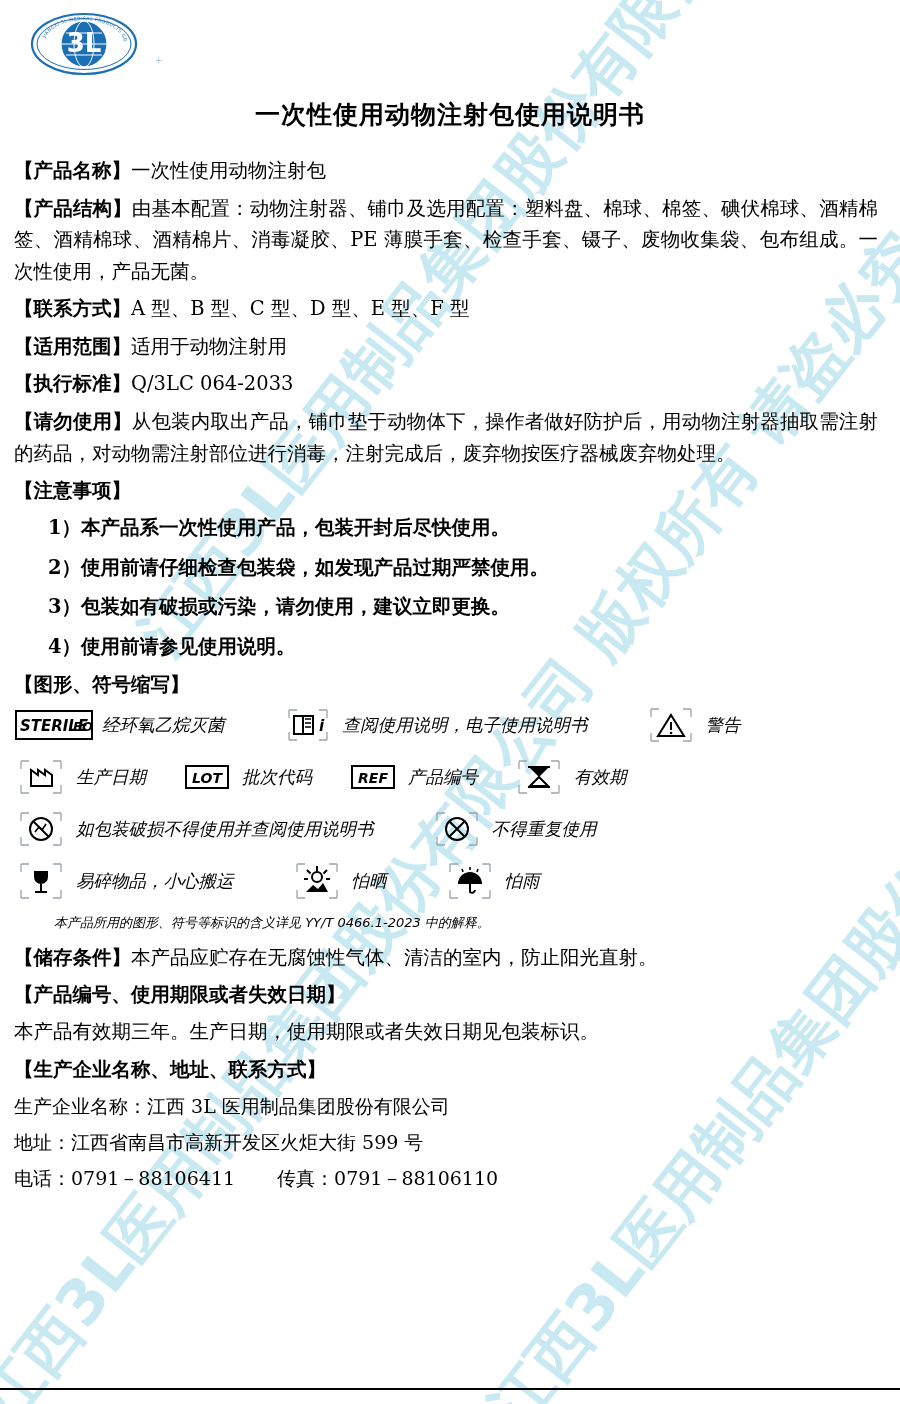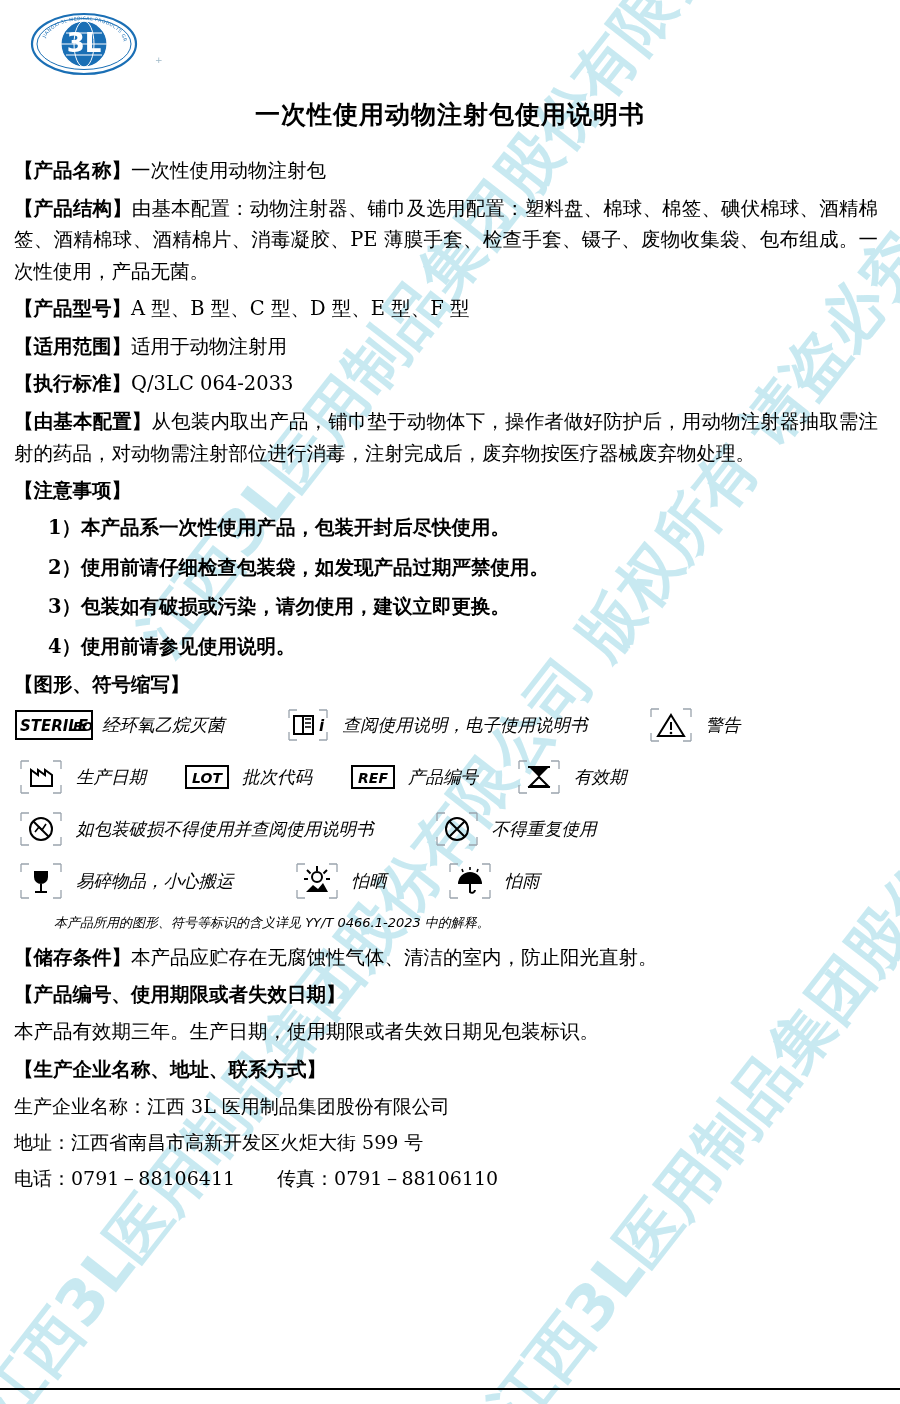--- a/index.html
+++ b/index.html
@@ -180,30 +180,30 @@
 
   <div class="doc-title">一次性使用动物注射包使用说明书</div>
 
   <p class="para">
     <span class="lbl">【产品名称】</span><span>一次性使用动物注射包</span>
   </p>
   <p class="para">
     <span class="lbl">【产品结构】</span><span>由基本配置：动物注射器、铺巾及选用配置：塑料盘、棉球、棉签、碘伏棉球、酒精棉签、酒精棉球、酒精棉片、消毒凝胶、PE 薄膜手套、检查手套、镊子、废物收集袋、包布组成。一次性使用，产品无菌。</span>
   </p>
   <p class="para">
-    <span class="lbl">【产品型号】</span><span>A 型、B 型、C 型、D 型、E 型、F 型</span>
+    <span class="lbl">【联系方式】</span><span>A 型、B 型、C 型、D 型、E 型、F 型</span>
   </p>
   <p class="para">
     <span class="lbl">【适用范围】</span><span>适用于动物注射用</span>
   </p>
   <p class="para">
     <span class="lbl">【执行标准】</span><span>Q/3LC 064-2033</span>
   </p>
   <p class="para">
-    <span class="lbl">【由基本配置】</span><span>从包装内取出产品，铺巾垫于动物体下，操作者做好防护后，用动物注射器抽取需注射的药品，对动物需注射部位进行消毒，注射完成后，废弃物按医疗器械废弃物处理。</span>
+    <span class="lbl">【请勿使用】</span><span>从包装内取出产品，铺巾垫于动物体下，操作者做好防护后，用动物注射器抽取需注射的药品，对动物需注射部位进行消毒，注射完成后，废弃物按医疗器械废弃物处理。</span>
   </p>
 
   <div class="section-head">【注意事项】</div>
   <ul class="numlist">
     <li>1）本产品系一次性使用产品，包装开封后尽快使用。</li>
     <li>2）使用前请仔细检查包装袋，如发现产品过期严禁使用。</li>
     <li>3）包装如有破损或污染，请勿使用，建议立即更换。</li>
     <li>4）使用前请参见使用说明。</li>
   </ul>
 

